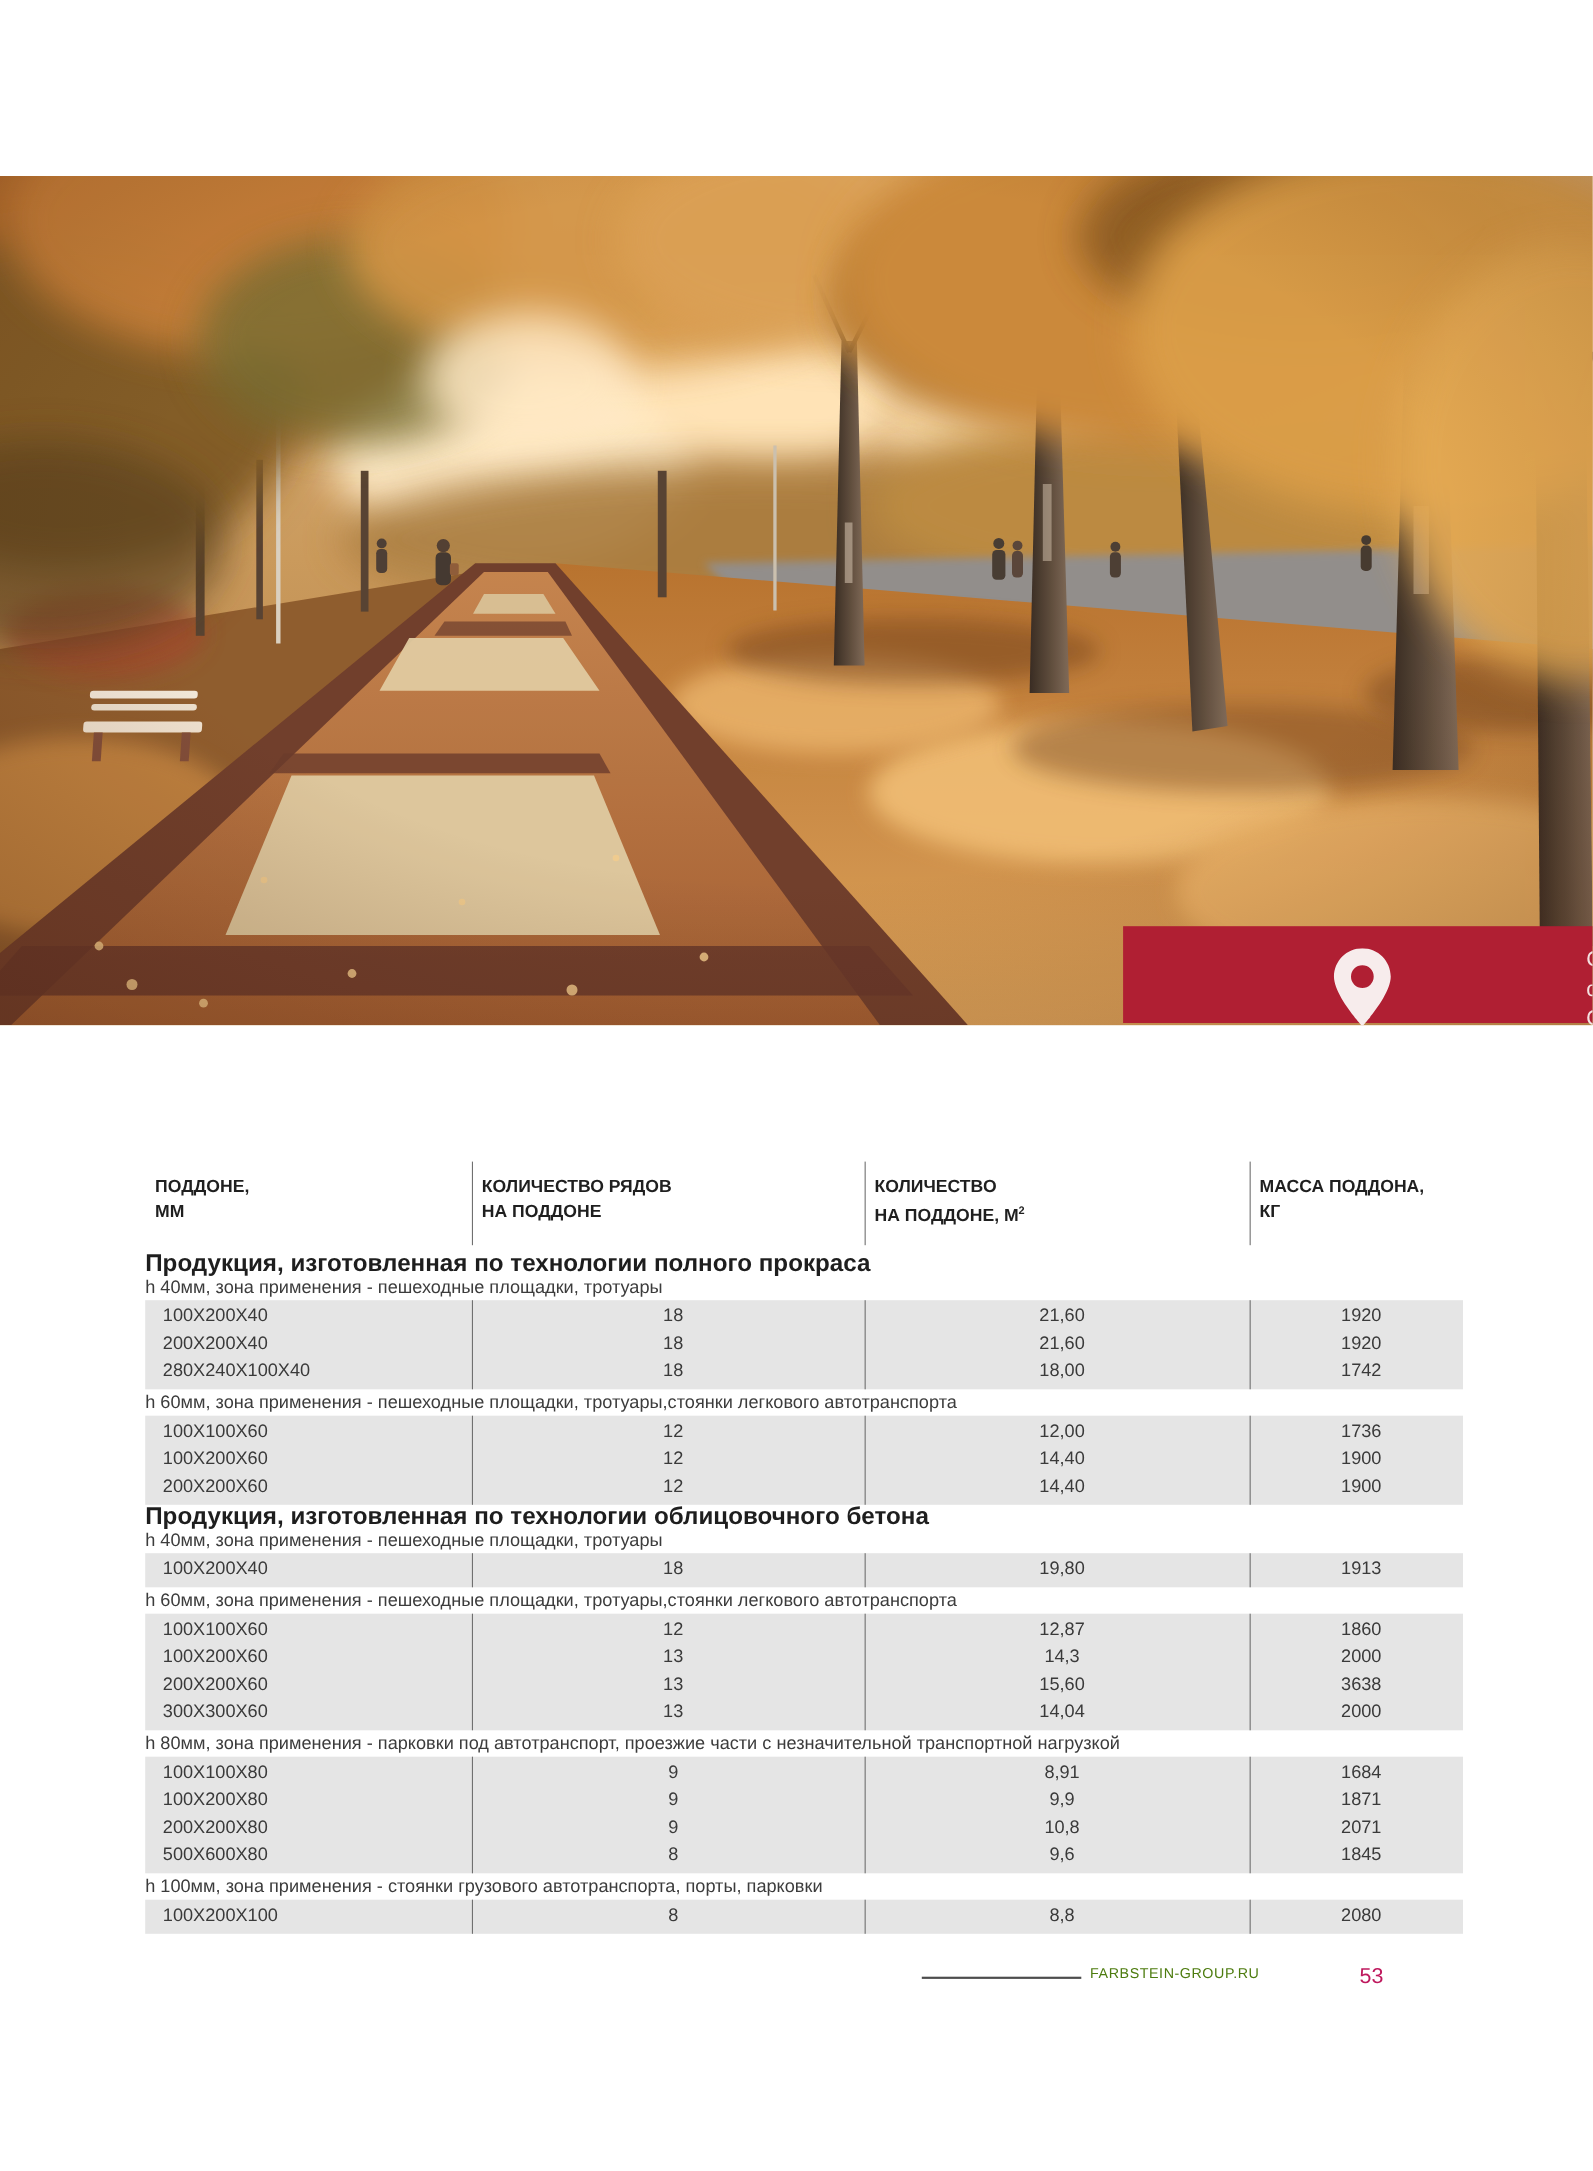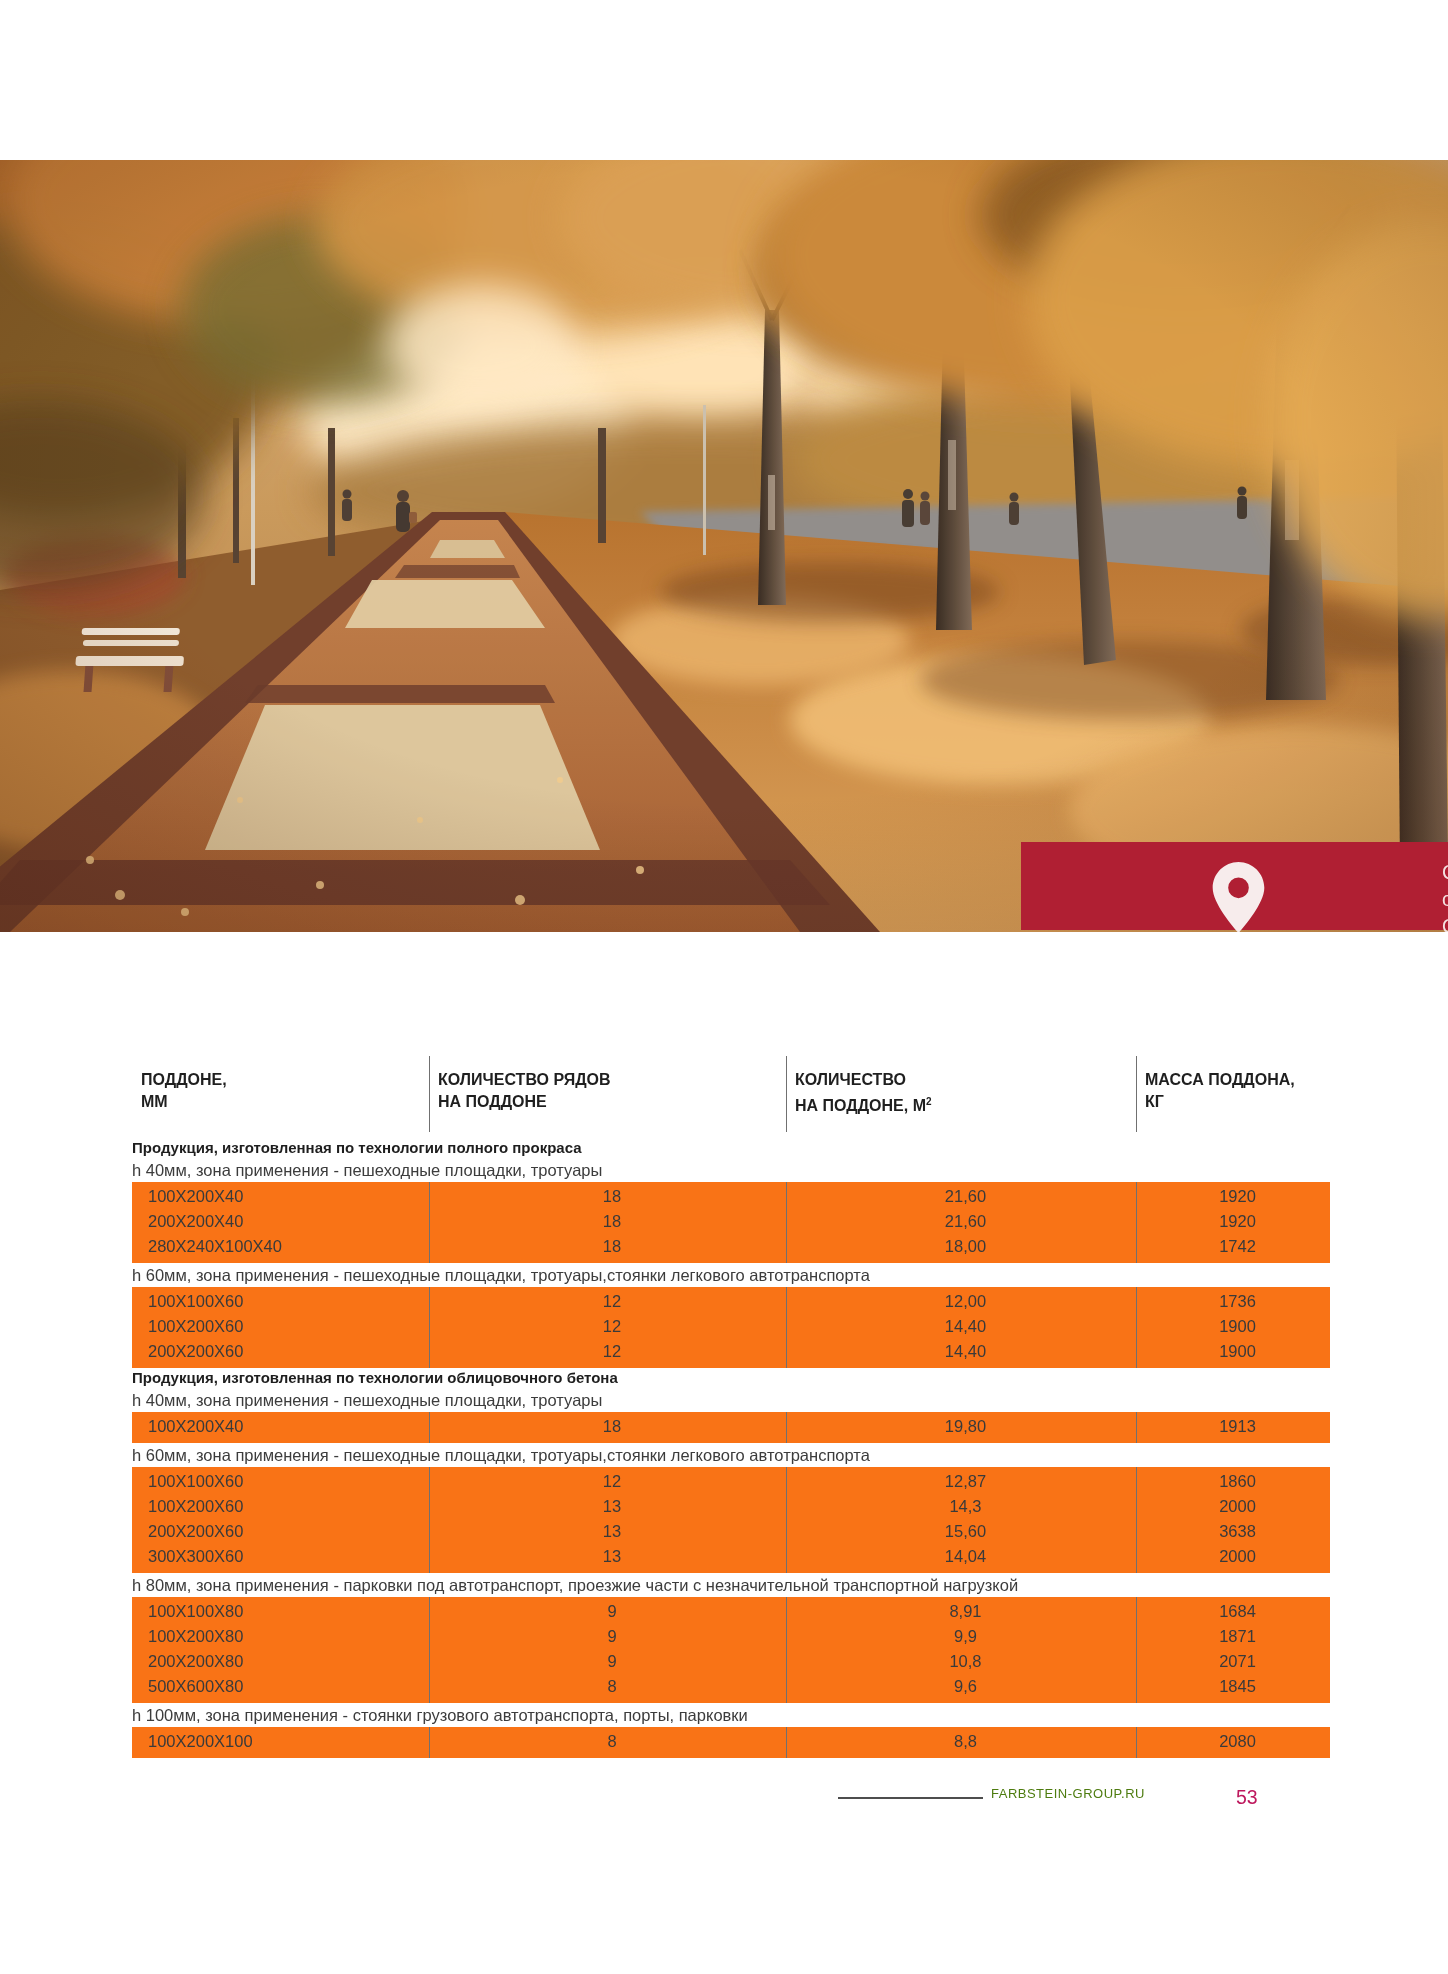--- a/index.html
+++ b/index.html
@@ -24,23 +24,23 @@
   .table{position:absolute;top:1056px;left:132px;width:1198px;color:#3a3a3a;}
   .thead{position:relative;height:76px;display:grid;grid-template-columns:297px 357px 350px 194px;
          font-weight:bold;font-size:16px;line-height:22px;color:#1f1f1f;}
   .thead > div{padding-top:13px;}
   .thead > div:first-child{padding-left:16px;}
   .thead > div:not(:first-child){padding-left:9px;}
   .vline{position:absolute;top:0;bottom:0;width:1px;background:#707070;}
   sup{font-size:10px;}
 
   .tbody{margin-top:6px;}
-  .group-title{font-weight:bold;font-size:15px;line-height:20px;color:#1e1e1e;margin-top:0;}
+  .group-title{font-weight:bold;font-size:22px;line-height:20px;color:#1e1e1e;margin-top:0;}
   .sub-header{font-size:16.5px;line-height:24px;color:#3c3c3c;}
-  .band{position:relative;background:#f97316;padding:2px 0 4px;}
+  .band{position:relative;background:#e5e5e5;padding:2px 0 4px;}
   .trow{display:grid;grid-template-columns:297px 357px 350px 194px;height:25px;line-height:25px;font-size:16.5px;}
   .trow > div:first-child{padding-left:16px;}
   .trow > div:not(:first-child){padding-left:9px;text-align:center;}
 
   
   .footer-rule{position:absolute;top:1797px;left:838px;width:145px;height:2px;background:#4d4d4d;}
   .footer-site{position:absolute;top:1786px;left:991px;font-size:13px;letter-spacing:.5px;color:#4d7c0f;text-decoration:none;}
   .footer-page{position:absolute;top:1786px;left:1236px;font-size:19.5px;color:#be185d;}
 </style>
 </head>

